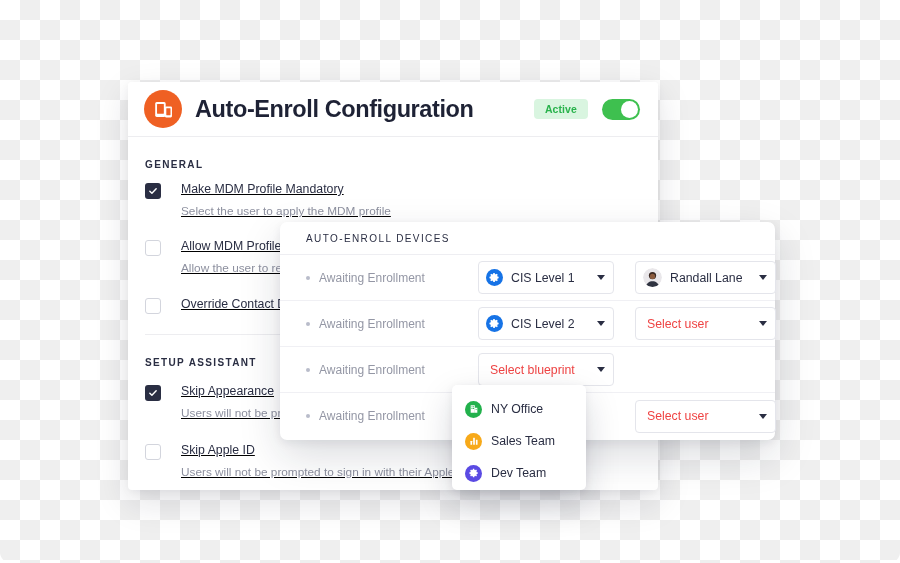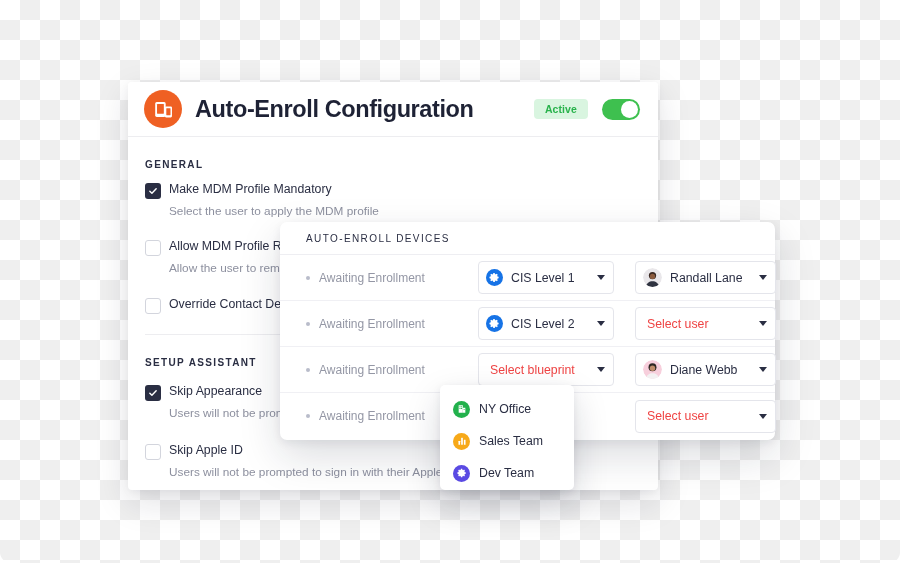--- a/index.html
+++ b/index.html
@@ -118,21 +118,21 @@
   }
   .cb.off {
     border: 1.5px solid #d3d5dd;
     background: #fff;
   }
   .cb.on {
     background: #2a2e43;
     display: flex; align-items: center; justify-content: center;
   }
 
-  .opt-text { margin-left: 8px; }
+  .opt-text { margin-left: 20px; text-decoration: underline; }
   .opt-title {
     font-size: 12.3px;
     color: #2a2e43;
     line-height: 1.3;
   }
   .opt-sub {
     font-size: 11.8px;
     color: #8d909f;
     margin-top: 6px;
     line-height: 1.3;
@@ -238,21 +238,21 @@
     width: 19px; height: 19px;
     border-radius: 50%;
     flex: 0 0 auto;
     overflow: hidden;
     position: relative;
   }
 
   
   .dropdown {
     position: absolute;
-    left: 440px;
+    left: 452px;
     top: 385px;
     width: 134px;
     height: 105px;
     background: #fff;
     border-radius: 5px;
     box-shadow: 0 14px 34px rgba(20,25,45,0.17), 0 2px 8px rgba(20,25,45,0.07);
     padding-top: 8px;
   }
 
   .dd-item {
@@ -410,32 +410,20 @@
       </div>
     </div>
 
     <div class="dev-row">
       <div class="status">
         <div class="status-dot"></div>
         <div class="status-text">Awaiting Enrollment</div>
       </div>
       <div class="select blueprint">
         <div class="sel-label placeholder">Select blueprint</div>
-        <div class="caret"></div>
-      </div>
-      <div class="select user">
-        <div class="avatar">
-          <svg width="19" height="19" viewBox="0 0 24 24">
-            <circle cx="12" cy="12" r="12" fill="#f7cfdc"></circle>
-            <circle cx="12" cy="9.2" r="5" fill="#2e2724"></circle>
-            <circle cx="12" cy="10.4" r="3.4" fill="#c18d6b"></circle>
-            <path d="M3.4 24c.9-4.8 4.4-7.3 8.6-7.3s7.7 2.5 8.6 7.3z" fill="#f3f1f2"></path>
-          </svg>
-        </div>
-        <div class="sel-label">Diane Webb</div>
         <div class="caret"></div>
       </div>
     </div>
 
     <div class="dev-row">
       <div class="status">
         <div class="status-dot"></div>
         <div class="status-text">Awaiting Enrollment</div>
       </div>
       <div class="select blueprint" style="visibility:hidden">

